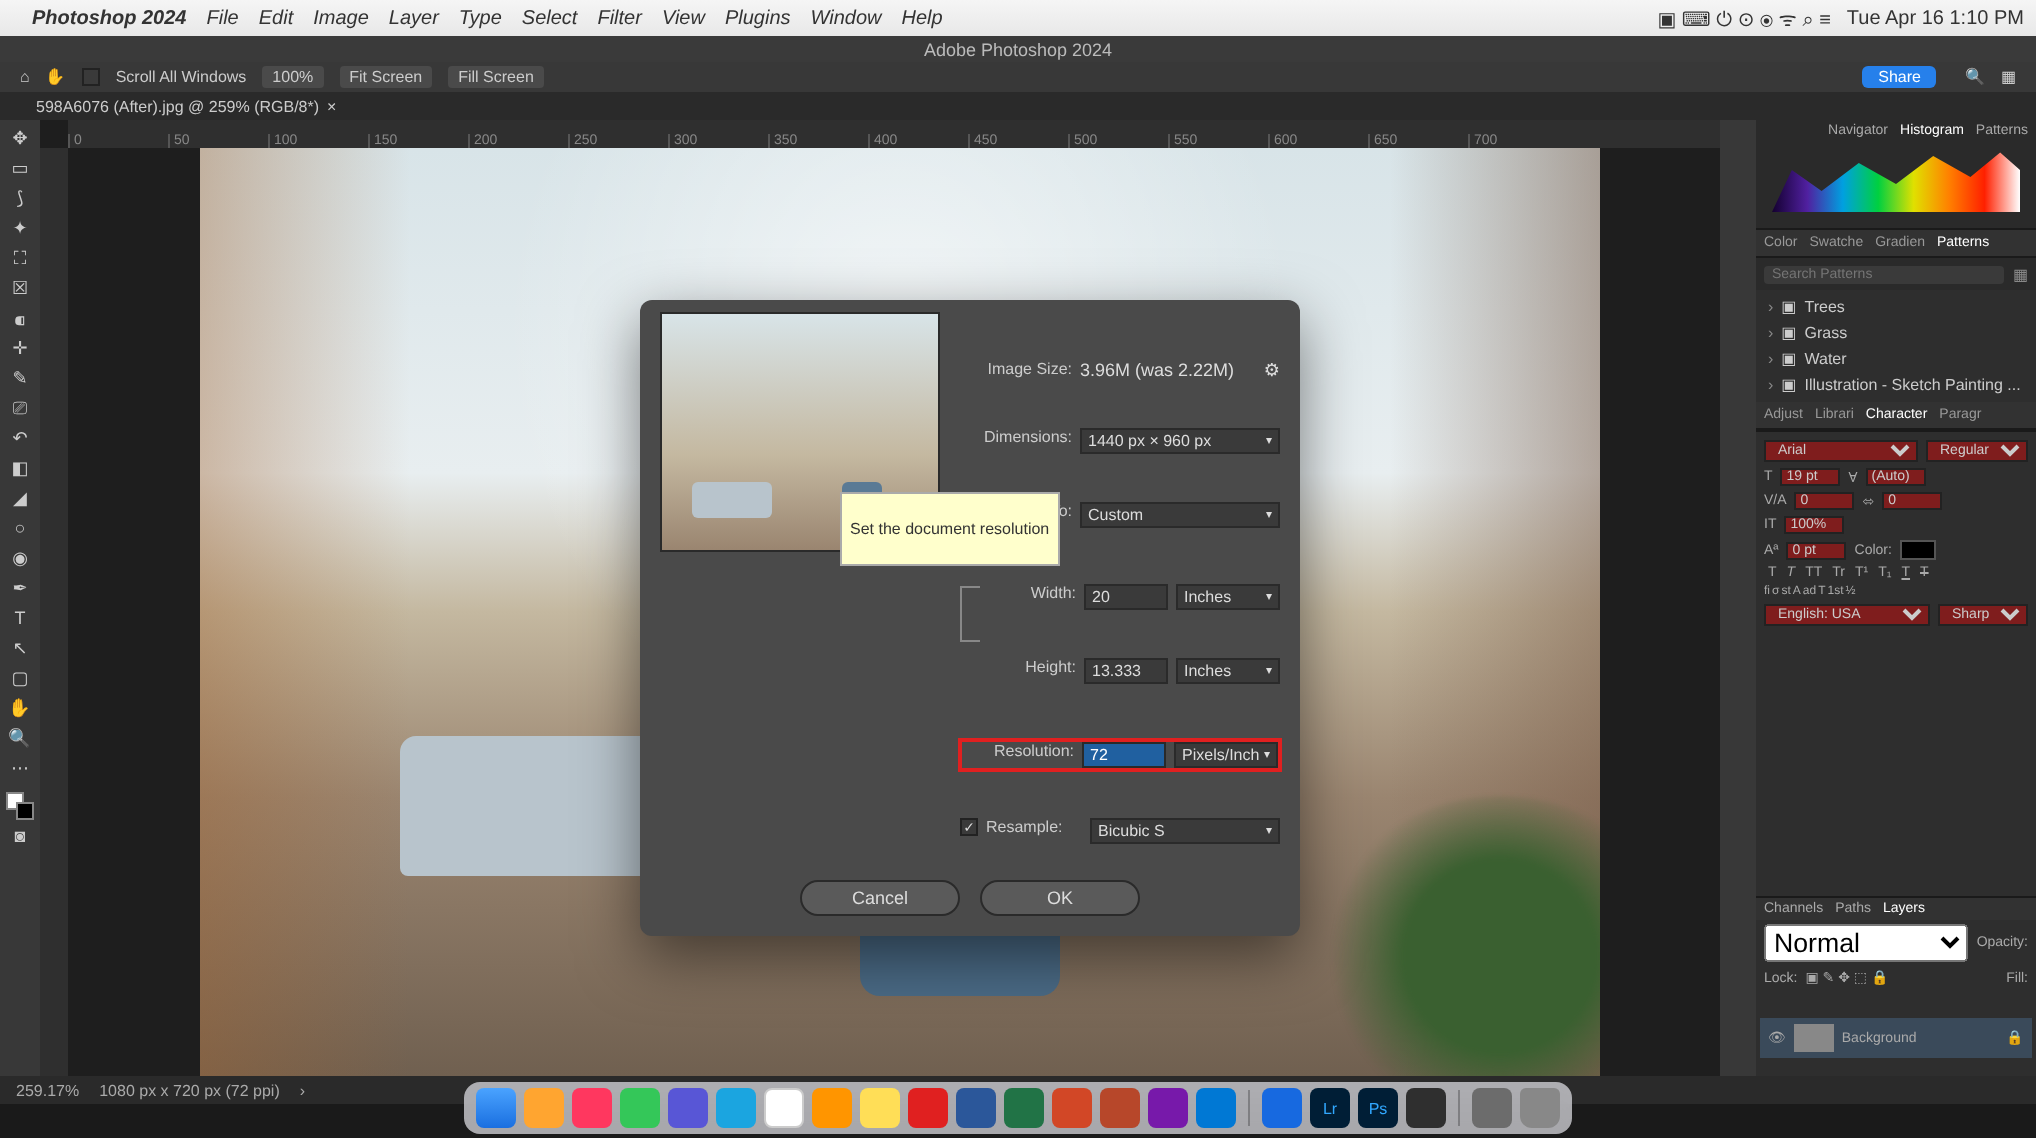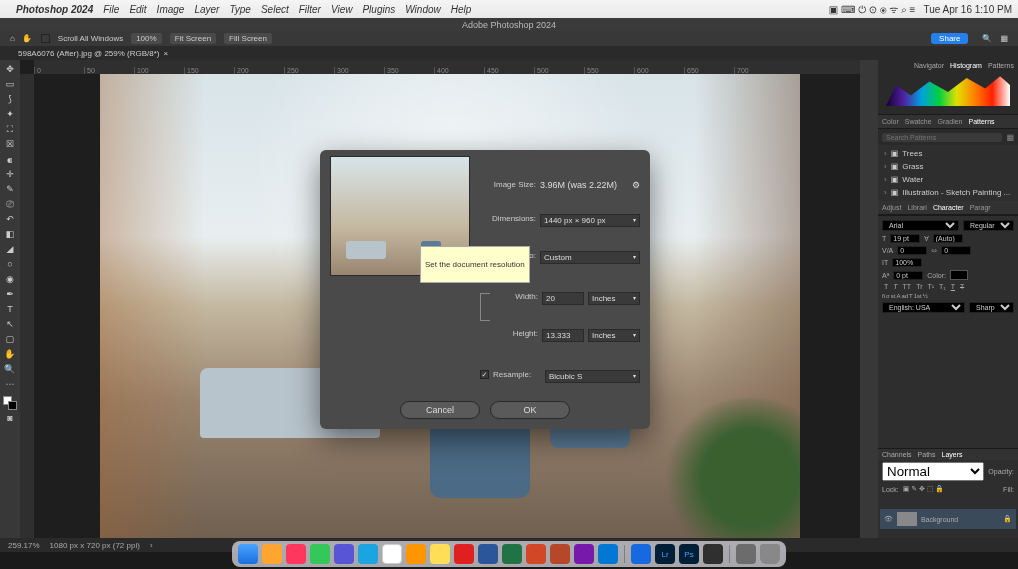--- a/index.html
+++ b/index.html
@@ -58,21 +58,21 @@
 .histogram::before { content: ""; position: absolute; bottom: 8px; left: 8px; right: 8px; height: 35px; background: linear-gradient(90deg, #140030, #5020a0, #00a0e0, #00d040, #e0e000, #ff8000, #ff2000, #ffffff); clip-path: polygon(0% 100%, 8% 40%, 20% 70%, 35% 30%, 50% 60%, 65% 20%, 80% 50%, 92% 15%, 100% 40%, 100% 100%); }
 .hist-tabs { position: absolute; top: 0; right: 0; font-size: 7px; color: #aaa; display: flex; gap: 6px; padding: 2px 4px; }
 .panel-tabs { height: 14px; background: #323232; color: #999; font-size: 7px; display: flex; align-items: center; gap: 6px; padding: 0 4px; border-bottom: 1px solid #1a1a1a; }
 .search-row { height: 16px; background: #2a2a2a; padding: 2px 4px; display: flex; align-items: center; }
 .search-row input { flex: 1; background: #3a3a3a; border: none; color: #aaa; font-size: 7px; padding: 1px 4px; border-radius: 2px; }
 .tree { padding: 2px 0; font-size: 8px; color: #ccc; }
 .tree .item { padding: 2px 6px; display: flex; align-items: center; gap: 4px; }
 .tree .folder { color: #888; }
 .char-panel { flex: 1; background: #2e2e2e; font-size: 7px; color: #aaa; padding: 4px; border-top: 1px solid #1a1a1a; }
 .char-panel .row { display: flex; gap: 4px; margin-bottom: 3px; align-items: center; }
-.char-panel select, .char-panel input { background: #000000; border: 1px solid #222; color: #ccc; font-size: 7px; padding: 0 2px; }
+.char-panel select, .char-panel input { background: #7f1d1d; border: 1px solid #222; color: #ccc; font-size: 7px; padding: 0 2px; }
 .layers-panel { height: 90px; background: #2e2e2e; border-top: 1px solid #1a1a1a; font-size: 7px; color: #aaa; }
 .layers-panel .lp-tabs { display: flex; gap: 6px; padding: 2px 4px; background: #323232; }
 .layers-panel .layer-row { display: flex; align-items: center; gap: 4px; padding: 3px 4px; background: #3a4a5a; margin: 14px 2px 2px; }
 .layers-panel .thumb { width: 20px; height: 14px; background: #888; }
 .layers-panel .opts { padding: 2px 4px; display: flex; gap: 4px; align-items: center; justify-content: center; }
 
 
 .dialog { position: absolute; top: 150px; left: 320px; width: 330px; background: #4a4a4a; border-radius: 6px; box-shadow: 0 10px 30px rgba(0,0,0,0.5); color: #ddd; font-size: 9px; }
 .dialog .titlebar { height: 18px; display: flex; align-items: center; justify-content: center; position: relative; }
 .dialog .traffic { position: absolute; left: 6px; display: flex; gap: 4px; }
@@ -380,20 +380,25 @@
               <span class="val">20</span>
               <span class="unit">Inches</span>
             </div>
           <div class="frow">
               <label style="width:46px;">Height:</label>
               <span class="val">13.333</span>
               <span class="unit">Inches</span>
             </div>
         </div>
       </div>
+      <div class="frow highlight" style="padding:1px;">
+          <label>Resolution:</label>
+          <span class="val" style="background:#2060a0;color:#fff;">72</span>
+          <span class="unit">Pixels/Inch</span>
+        </div>
       <div class="frow">
           <span class="checkbox">✓</span>
           <label style="width:48px;text-align:left;">Resample:</label>
           <span class="unit">Bicubic S</span>
         </div>
       <div class="tooltip" style="top:96px; left:100px;">Set the document resolution</div>
     </div>
   </div>
   <div class="buttons">
     <button class="btn-cancel">Cancel</button>

